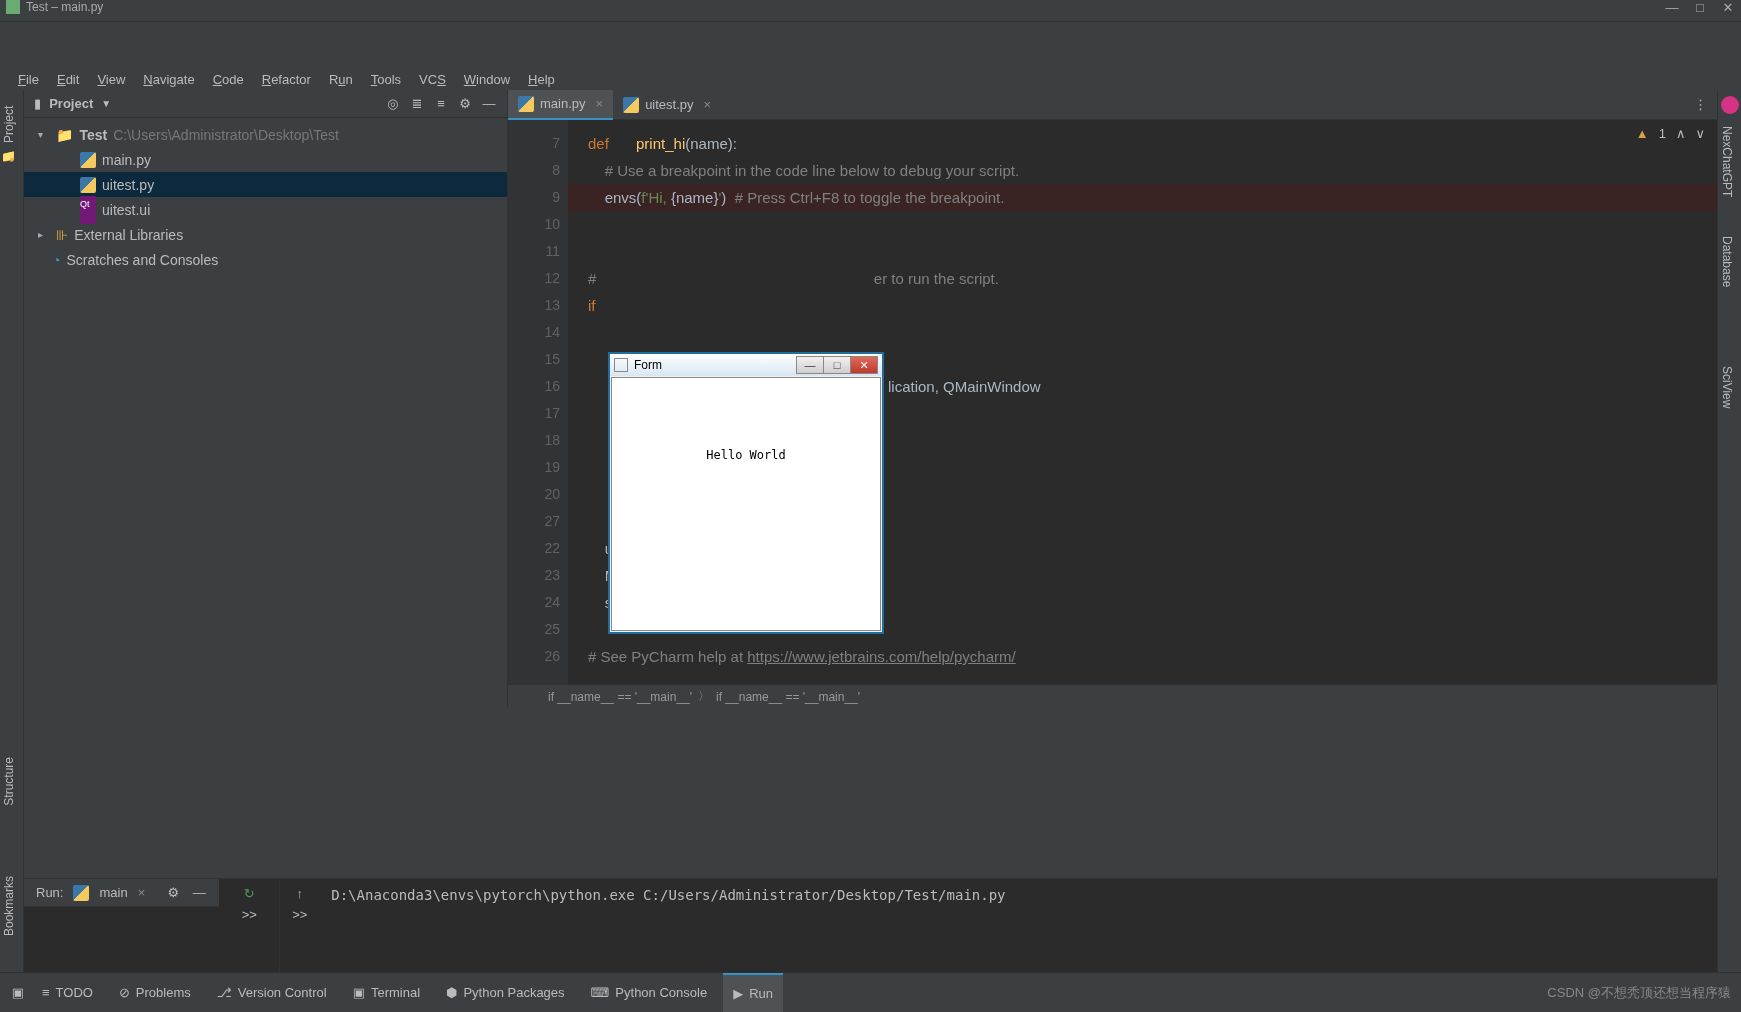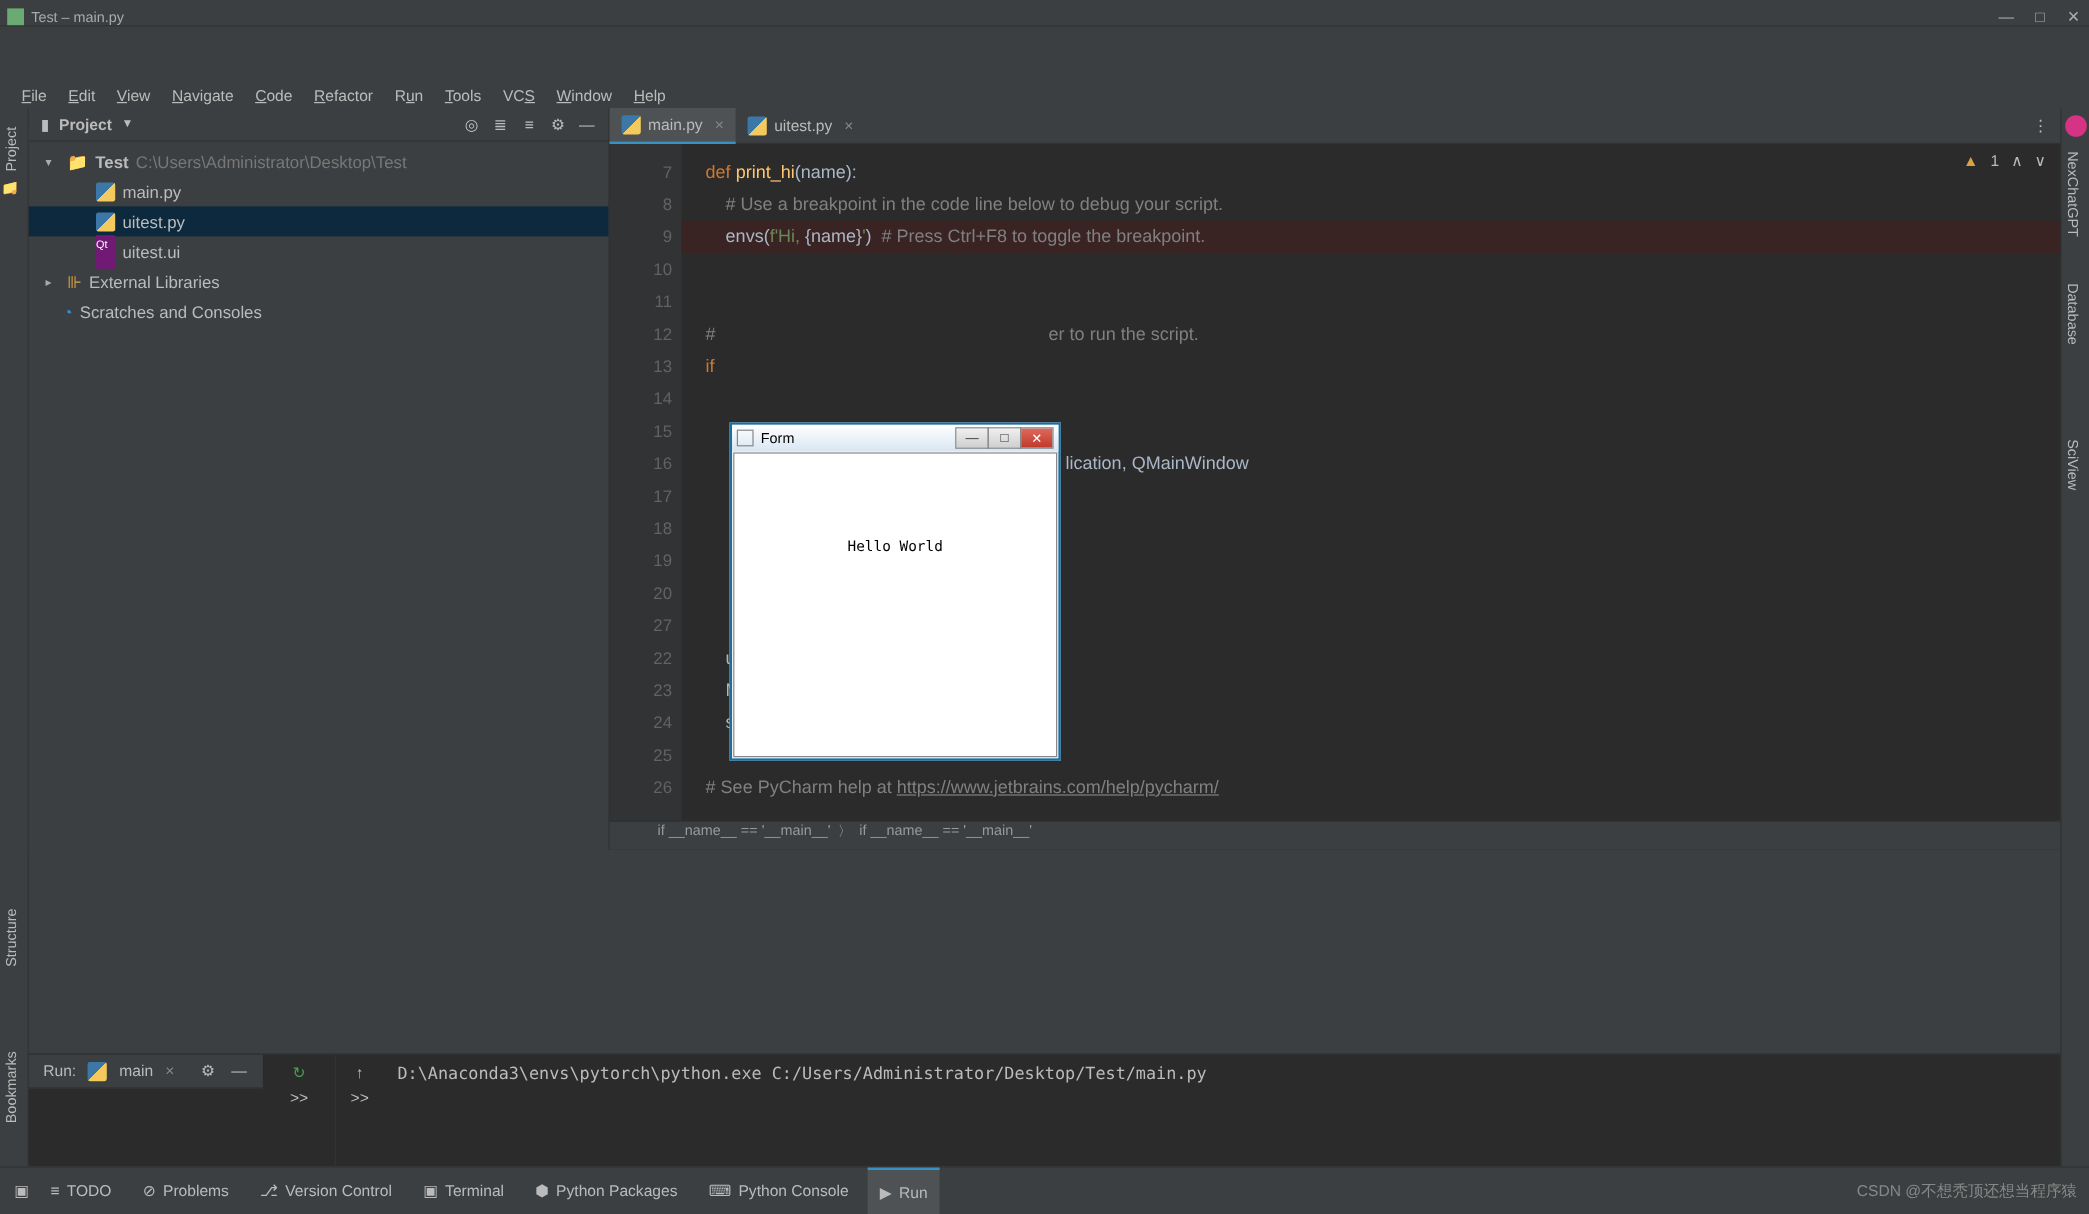--- a/index.html
+++ b/index.html
@@ -1,17 +1,17 @@
 <!DOCTYPE html>
 <html><head>
 <meta charset="utf-8">
 <style>
 * { margin:0; padding:0; box-sizing:border-box; font-family:"Segoe UI",Arial,sans-serif; }
 body { background:#3c3f41; color:#bbbbbb; font-size:13px; width:1741px; height:1012px; overflow:hidden; position:relative; }
-.titlebar { height:22px; background:#3c3f41; display:flex; align-items:flex-end; padding:0 6px; border-bottom:1px solid #323232; }
+.titlebar { height:22px; background:#3c3f41; display:flex; align-items:flex-start; padding:0 6px; border-bottom:1px solid #323232; }
 .titlebar .ico { width:14px; height:14px; background:#6aab73; margin-right:6px; }
 .titlebar-title { color:#aaa; font-size:12px; }
 .titlebar-btns { margin-left:auto; display:flex; gap:14px; color:#aaa; }
 .titlebar-btns span { width:14px; text-align:center; cursor:default; }
 .menubar { height:28px; display:flex; align-items:center; padding:0 10px; gap:2px; background:#3c3f41; border-bottom:1px solid #323232;margin-top:44px; }
 .menubar span { padding:2px 8px; color:#bbbbbb; font-size:13px; }
 .menubar span u { text-decoration:underline; }
 .navbar { height:40px; display:flex; align-items:center; padding:0 14px; background:#3c3f41; border-bottom:1px solid #323232; }
 .crumb { color:#bbb; font-size:14px; display:flex; align-items:center; gap:8px; }
 .crumb .sep { color:#777; }
@@ -43,24 +43,24 @@
 .tab.active { background:#4e5254; border-bottom:2px solid #3592c4; }
 .tab .x { color:#888; margin-left:4px; }
 .code-wrap { flex:1; display:flex; overflow:hidden; position:relative; }
 .gutter-nums { width:60px; background:#313335; color:#606366; text-align:right; padding:10px 8px 10px 0; font-family:Consolas,monospace; font-size:14px; }
 .gutter-nums div { height:27px; line-height:27px; position:relative; }
 .code { flex:1; padding:10px 0 10px 20px; font-family:Consolas,monospace; font-size:15px; color:#a9b7c6; }
 .code div { height:27px; line-height:27px; white-space:pre; }
 .kw { color:#cc7832; }
 .str { color:#6a8759; }
 .cm { color:#808080; }
-.fn { color:#ffc66d; }
+.fn { color:#ffc66d;margin-left:23px; }
 .bplinebg { background:#3a2323; margin-left:-20px; padding-left:20px; }
 .hl { background:#214283; }
-.crumbbar { height:24px; border-top:1px solid #323232; background:#3c3f41; padding:0 40px; color:#999; font-size:12px; display:flex; align-items:flex-start; gap:6px; }
+.crumbbar { height:24px; border-top:1px solid #323232; background:#3c3f41; padding:0 40px; color:#999; font-size:12px; display:flex; align-items:center; gap:6px; }
 .warnbar { position:absolute; top:6px; right:12px; display:flex; align-items:center; gap:10px; color:#bbb; font-size:13px; z-index:1; }
 .warn-ico { color:#d9a343; }
 .run-panel { position:absolute; left:24px; right:24px; bottom:40px; height:94px; background:#2b2b2b; border-top:1px solid #323232; display:flex; flex-direction:row; }
 .run-hdr { height:28px; display:flex; align-items:center; padding:0 12px; gap:10px; background:#3c3f41; border-bottom:1px solid #323232; }
 .run-hdr .spacer { flex:1; }
 .run-body { flex:1; display:flex; }
 .run-left { width:60px; display:flex; flex-direction:column; align-items:center; padding:6px 0; gap:6px; }
 .run-left2 { width:40px; display:flex; flex-direction:column; align-items:center; padding:6px 0; gap:6px; border-left:1px solid #323232; }
 .run-out { flex:1; padding:8px 12px; font-family:Consolas,monospace; font-size:14px; color:#bbb; }
 .statusbar { position:absolute; left:0; right:0; bottom:0; height:40px; background:#3c3f41; border-top:1px solid #323232; display:flex; align-items:center; padding:0 10px; gap:6px; }

